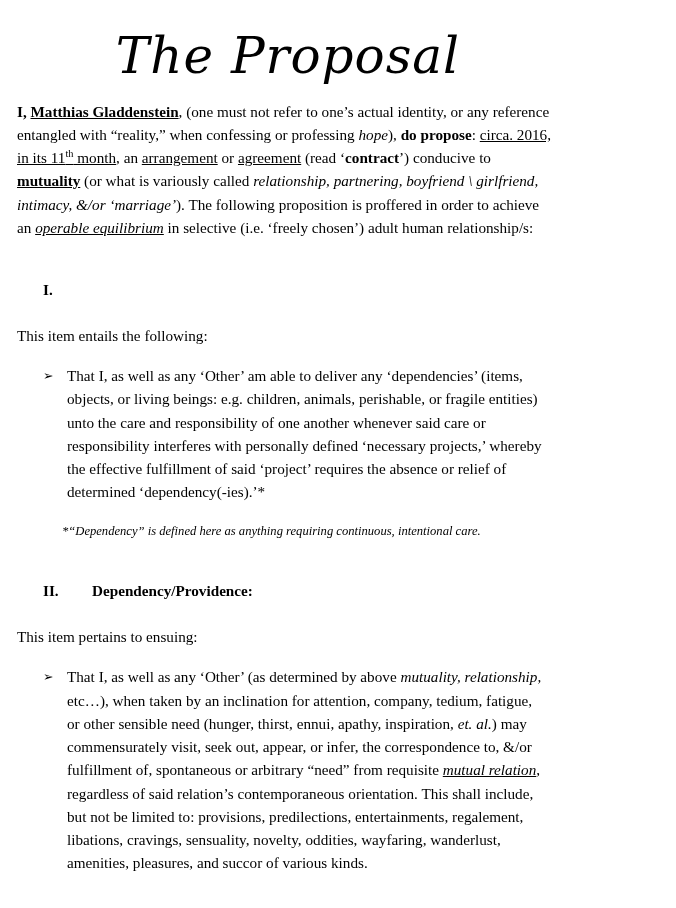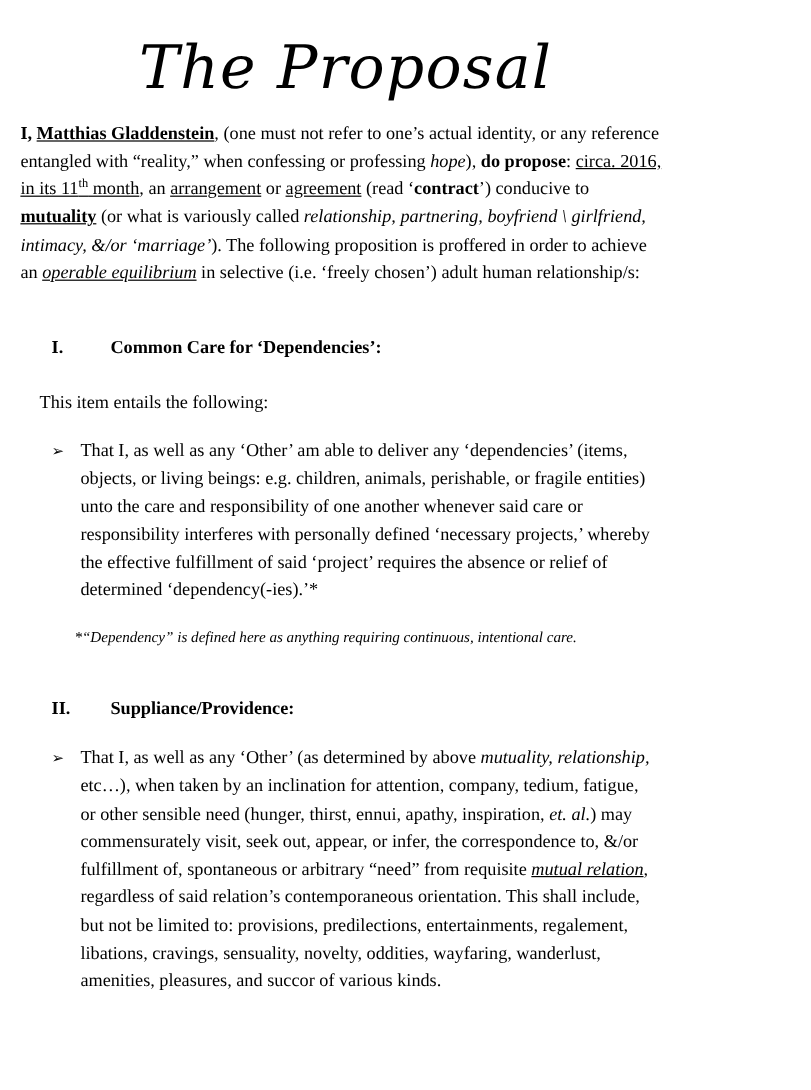--- a/index.html
+++ b/index.html
@@ -65,21 +65,21 @@
     width: 49px;
     flex: 0 0 49px;
     font-weight: bold;
   }
   .section-head .head-text {
     font-weight: bold;
   }
   p.intro-line {
     font-size: 15.2px;
     line-height: 1.53;
-    margin: 22px 0 0 16px;
+    margin: 22px 0 0 0;
   }
   ul.bullets {
     list-style: none;
     margin: 17px 0 0 0;
     padding: 0 0 0 26px;
   }
   ul.bullets li {
     position: relative;
     font-size: 15.2px;
     line-height: 1.53;
@@ -120,39 +120,39 @@
 
   <h1 class="doc-title">The Proposal</h1>
 
 
   <div class="body-block">
 
     <p class="para lead"><span class="b">I,</span> <span class="bu">Matthias Gladdenstein</span><span class="b" style="font-weight:normal">, (one must not refer to one’s actual identity, or any reference entangled with “reality,” when confessing or professing </span><span class="i">hope</span><span>), </span><span class="b">do propose</span><span>: </span><span class="u"><span>circa. 2016, in its 11</span><sup class="ordinal">th</sup><span> month</span></span><span>, an </span><span class="u">arrangement</span><span> or </span><span class="u">agreement</span><span> (read ‘</span><span class="b">contract</span><span>’) conducive to </span><span class="bu">mutuality</span><span> (or what is variously called </span><span class="i">relationship, partnering, boyfriend \ girlfriend, intimacy, &amp;/or ‘marriage’</span><span>).  The following proposition is proffered in order to achieve an </span><span class="iu">operable equilibrium</span><span> in selective (i.e. ‘freely chosen’) adult human relationship/s:</span></p>
 
     <div class="section-head">
       <span class="numeral">I.</span>
-      <span class="head-text">Common Care for ‘Dependencies’:</span>
     </div>
 
     <p class="intro-line">This item entails the following:</p>
 
     <ul class="bullets">
       <li>
         <span class="marker">➢</span>
         <span>That I, as well as any ‘Other’ am able to deliver any ‘dependencies’ (items, objects, or living beings: e.g. children, animals, perishable, or fragile entities) unto the care and responsibility of one another whenever said care or responsibility interferes with personally defined ‘necessary projects,’ whereby the effective fulfillment of said ‘project’ requires the absence or relief of determined ‘dependency(-ies).’*</span>
       </li>
     </ul>
 
     <p class="footnote">*“Dependency” is defined here as anything requiring continuous, intentional care.</p>
 
     <div class="section-head">
       <span class="numeral">II.</span>
-      <span class="head-text">Suppliance/Providence:</span>
+      <span class="head-text">Dependency/Providence:</span>
     </div>
 
+    <p class="intro-line">This item pertains to ensuing:</p>
 
     <ul class="bullets">
       <li>
         <span class="marker">➢</span>
         <span>That I, as well as any ‘Other’ (as determined by above </span><span class="i">mutuality, relationship,</span><span> etc…), when taken by an inclination for attention, company, tedium, fatigue, or other sensible need (hunger, thirst, ennui, apathy, inspiration, </span><span class="i">et. al.</span><span>) may commensurately visit, seek out, appear, or infer, the correspondence to, &amp;/or fulfillment of, spontaneous or arbitrary “need” from requisite </span><span class="iu">mutual relation</span><span>, regardless of said relation’s contemporaneous orientation.  This shall include, but not be limited to: provisions, predilections, entertainments, regalement, libations, cravings, sensuality, novelty, oddities, wayfaring, wanderlust, amenities, pleasures, and succor of various kinds.</span>
       </li>
 
     </ul>
 
   </div>

